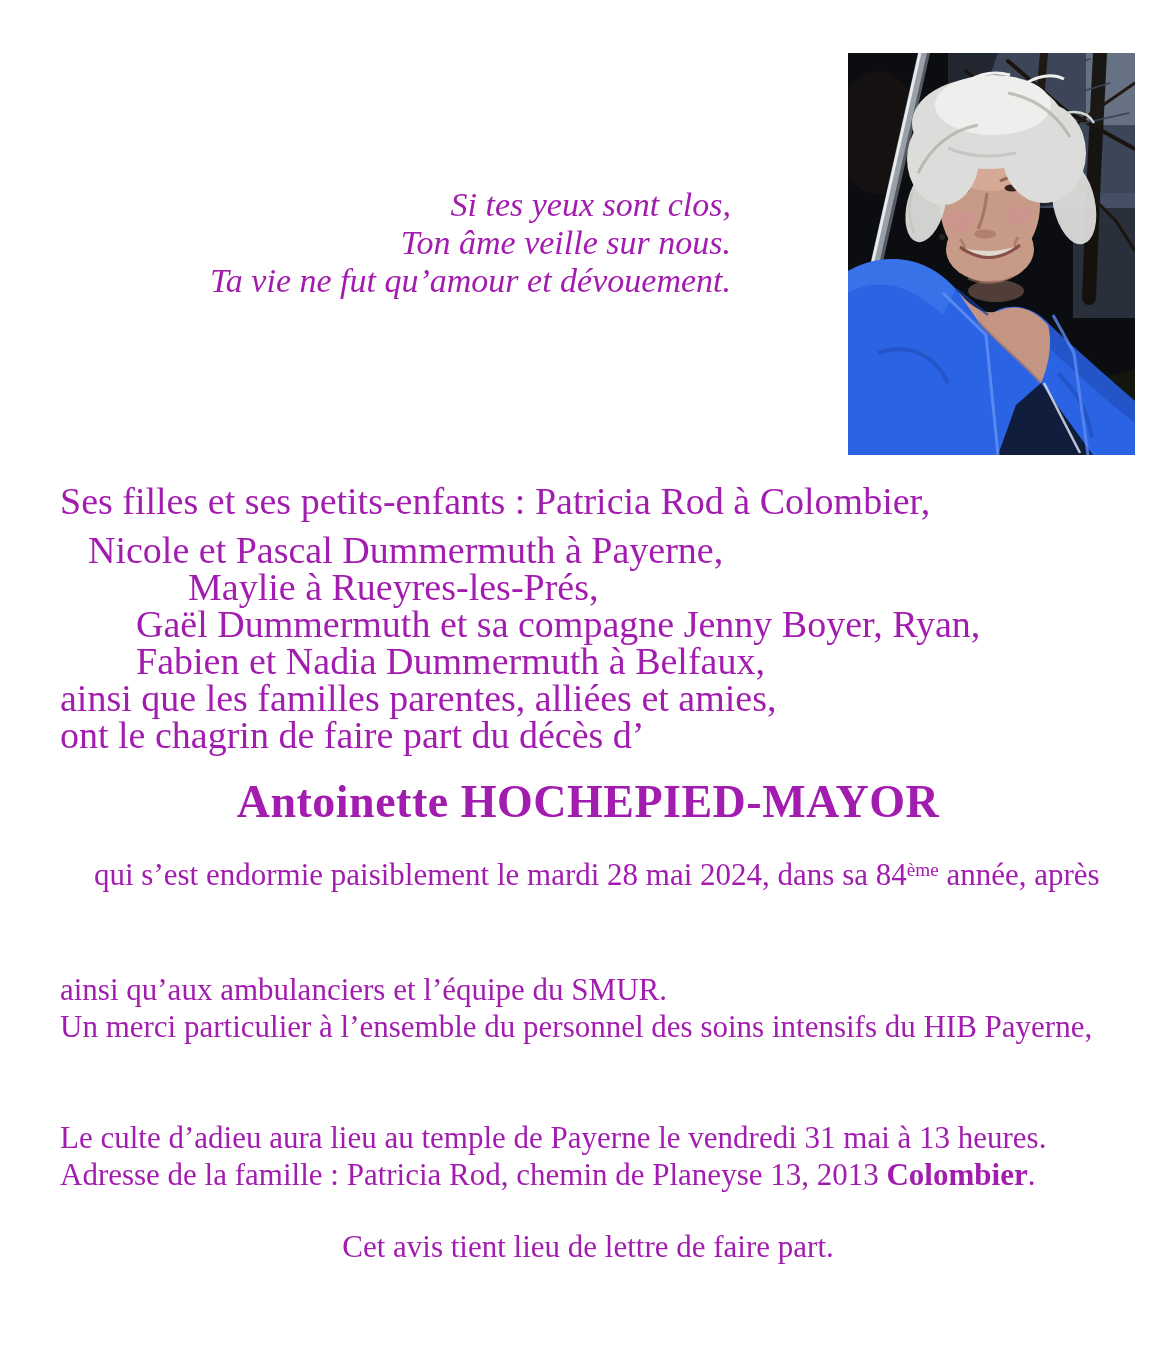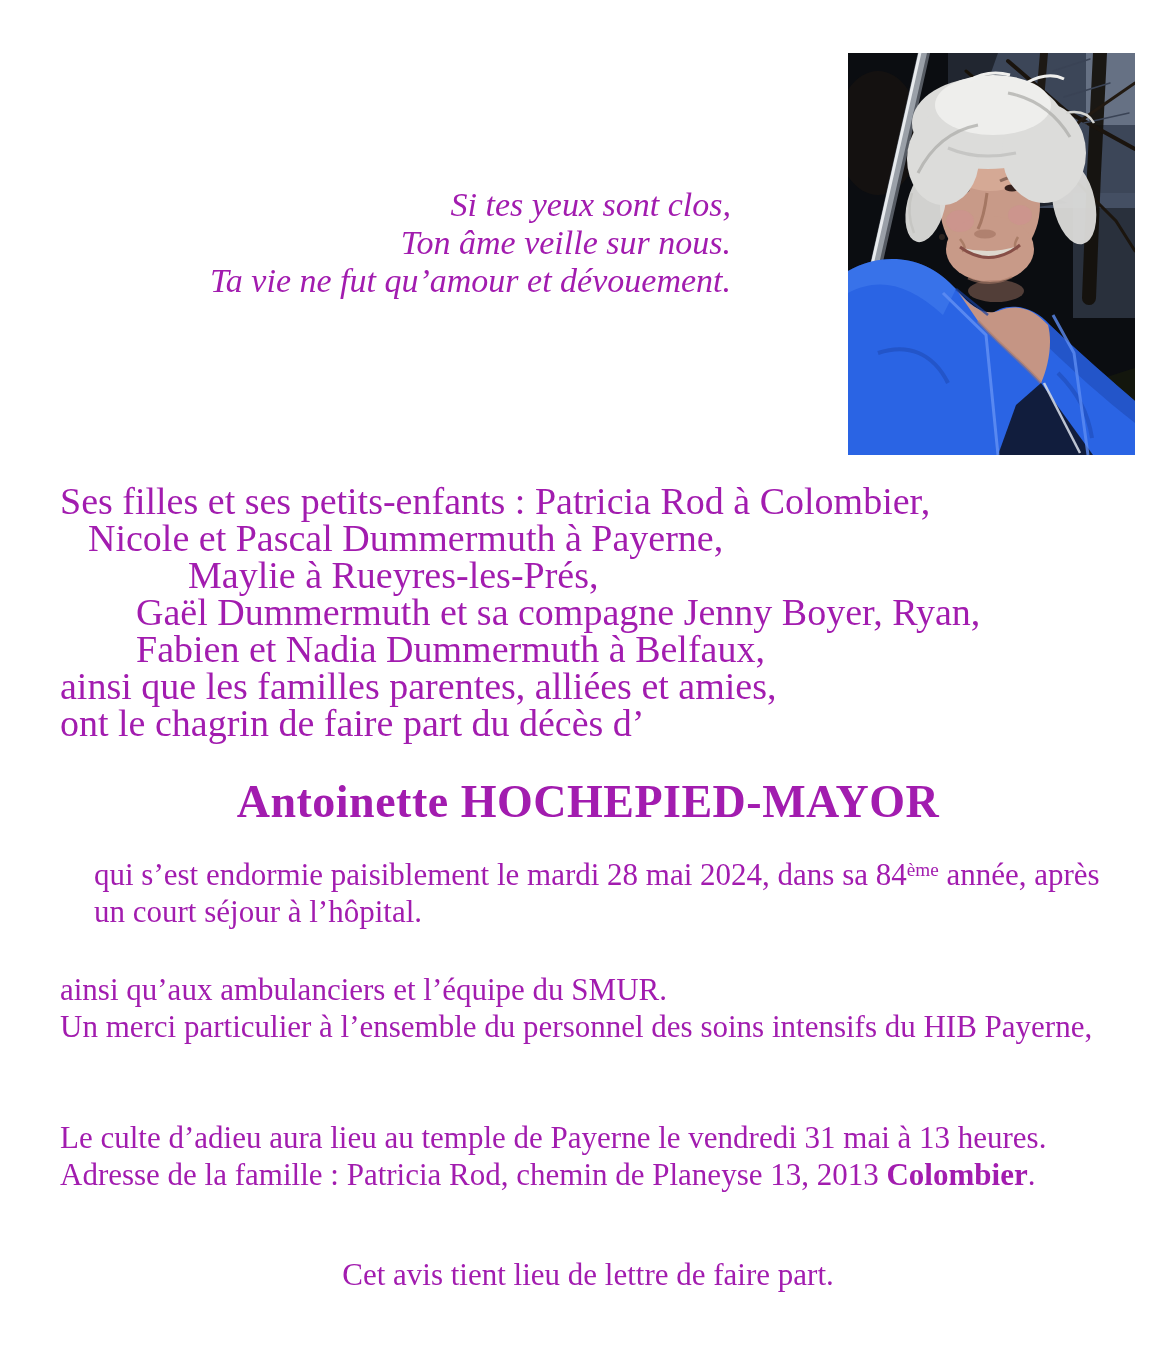--- a/index.html
+++ b/index.html
@@ -22,21 +22,21 @@
     position:absolute;left:848px;top:53px;width:287px;height:402px;
     overflow:hidden;
   }
   .photo-frame svg{display:block;}
   .family-block{
     position:absolute;left:60px;top:483px;
     font-size:38px;line-height:37px;
   }
   .family-line{white-space:nowrap;}
   .ind-0{padding-left:0;}
-  .ind-1{padding-left:28px;}
+  .ind-1{padding-left:28px;margin-top:12px;}
   .ind-2{padding-left:76px;}
   .ind-3{padding-left:128px;}
   .deceased-title{
     position:absolute;left:0;top:777px;width:1176px;
     margin:0;text-align:center;
     font-size:46px;font-weight:bold;line-height:50px;
     letter-spacing:0.5px;
     white-space:nowrap;
   }
   .para{
@@ -45,21 +45,20 @@
   }
   .para div{white-space:nowrap;}
   .para-death{top:856px;margin-left:34px;}
   .para-thanks{top:971px;}
   .para-ceremony{top:1119px;}
   .closing-line{
     position:absolute;left:0;top:1228px;width:1176px;
     text-align:center;
     font-size:31px;line-height:37px;
     white-space:nowrap;
-    margin-top:28px;
   }
   sup.ord{font-size:0.62em;line-height:0;vertical-align:0.45em;}
   .bold{font-weight:bold;}
 </style>
 </head>
 <body>
 
 <div class="page">
 
   <div class="epigraph">
@@ -173,21 +172,20 @@
     <div class="family-line ind-2">Gaël Dummermuth et sa compagne Jenny Boyer, Ryan,</div>
     <div class="family-line ind-2">Fabien et Nadia Dummermuth à Belfaux,</div>
     <div class="family-line ind-0">ainsi que les familles parentes, alliées et amies,</div>
     <div class="family-line ind-0">ont le chagrin de faire part du décès d’</div>
   </div>
 
   <h1 class="deceased-title">Antoinette HOCHEPIED-MAYOR</h1>
 
   <div class="para para-death">
     <div><span>qui s’est endormie paisiblement le mardi 28 mai 2024, dans sa 84</span><sup class="ord">ème</sup><span> année, après</span></div>
-    <div>un court séjour à l’hôpital.</div>
   </div>
 
   <div class="para para-thanks">
     <div>ainsi qu’aux ambulanciers et l’équipe du SMUR.</div>
     <div>Un merci particulier à l’ensemble du personnel des soins intensifs du HIB Payerne,</div>
   </div>
 
   <div class="para para-ceremony">
     <div>Le culte d’adieu aura lieu au temple de Payerne le vendredi 31 mai à 13 heures.</div>
     <div><span>Adresse de la famille : Patricia Rod, chemin de Planeyse 13, 2013 </span><span class="bold">Colombier</span><span>.</span></div>

